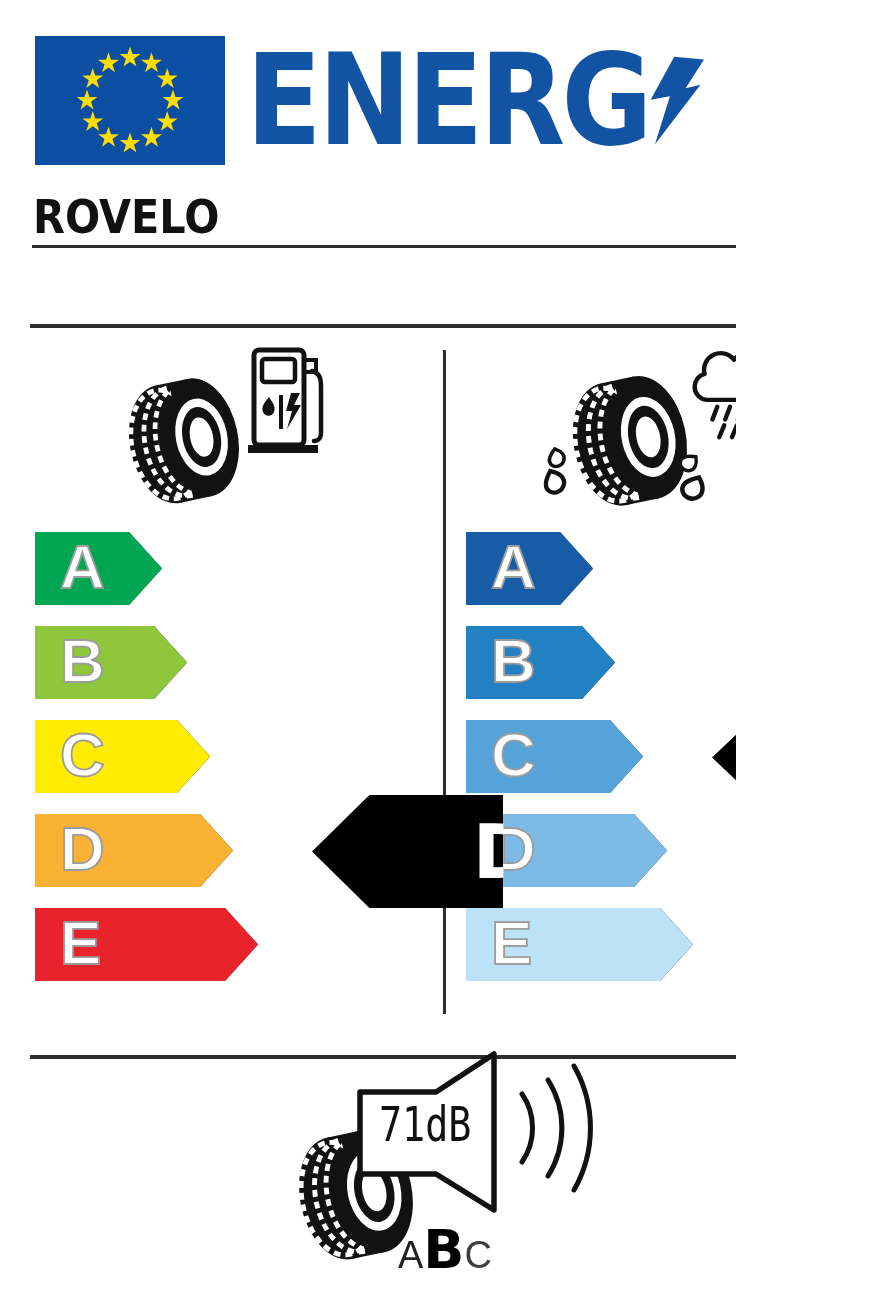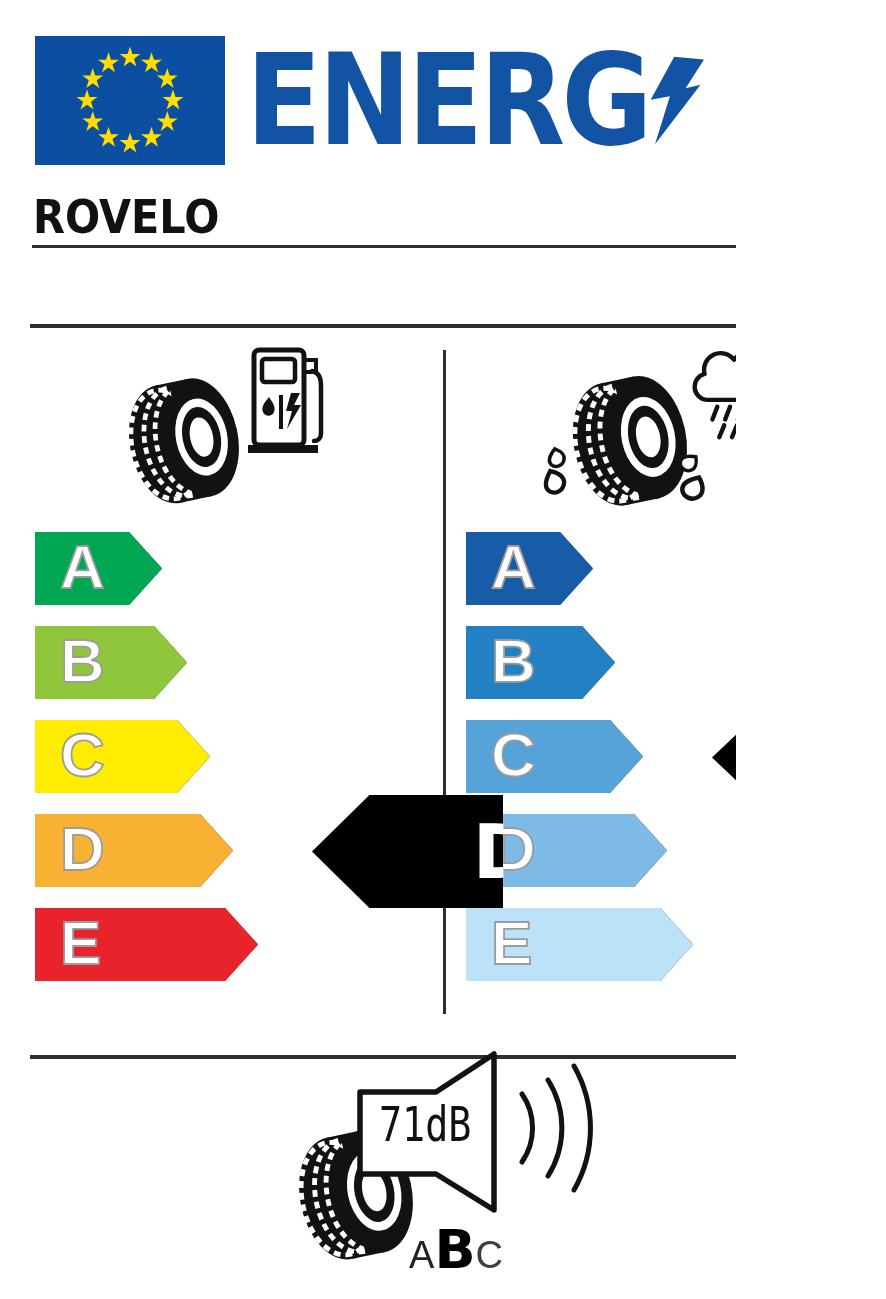--- a/index.html
+++ b/index.html
@@ -65,21 +65,21 @@
   .icon-tire-noise { left:296px; top:1120px; width:118px; height:150px; }
   .icon-speaker    { left:356px; top:1046px; width:142px; height:170px; }
   .icon-waves      { left:514px; top:1058px; width:90px;  height:140px; }
 
   
   .noise-db {
     left:368px; top:1100px; width:110px; text-align:center;
     font-family:"DejaVu Sans Mono", monospace; font-size:48px; line-height:1; color:#111;
     transform:scaleX(0.8); transform-origin:center top; white-space:nowrap;
   }
-  .noise-class { left:388px; top:1218px; width:115px; text-align:right; white-space:nowrap; }
+  .noise-class { left:398px; top:1218px; width:115px; text-align:left; white-space:nowrap; }
   .nc-side { font-size:38px; font-weight:400; color:#222; }
   .nc-main { font-family:"DejaVu Sans", sans-serif; font-size:54px; font-weight:700; color:#000; }
   .nc-c { color:#3d3d3d; }
 </style>
 </head>
 <body>
 
 <div class="label">
 
   <svg class="abs flag" viewBox="0 0 190 129">

